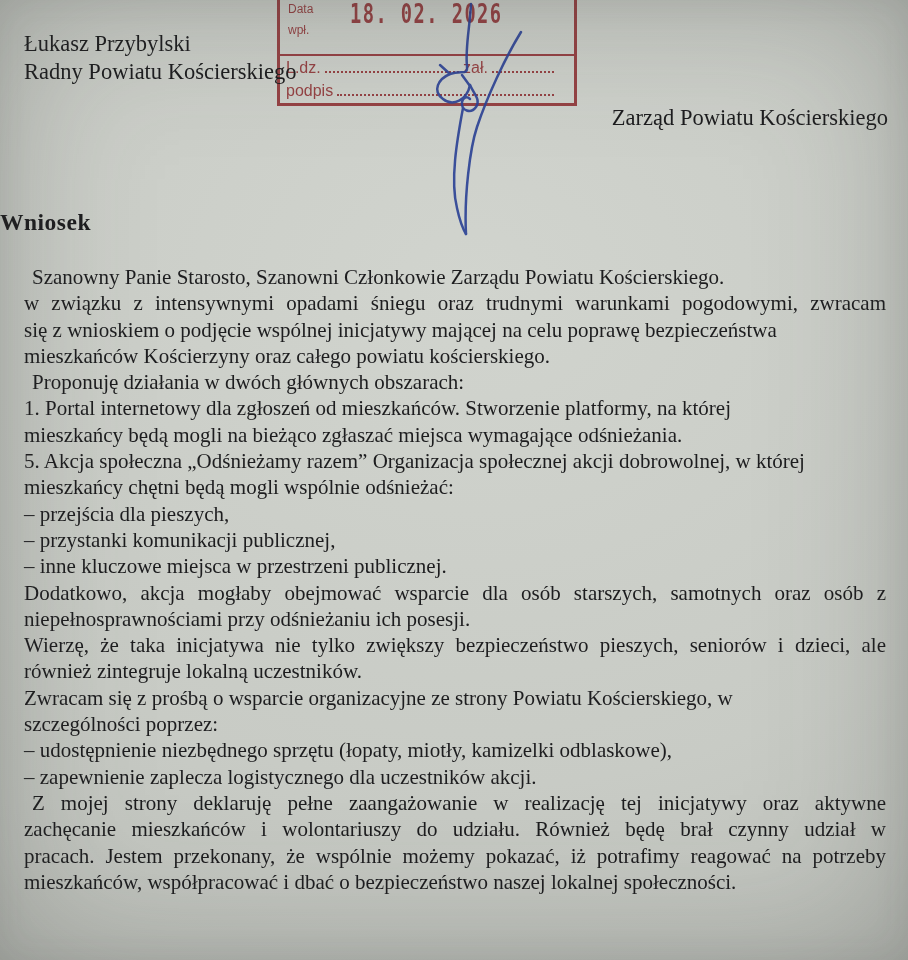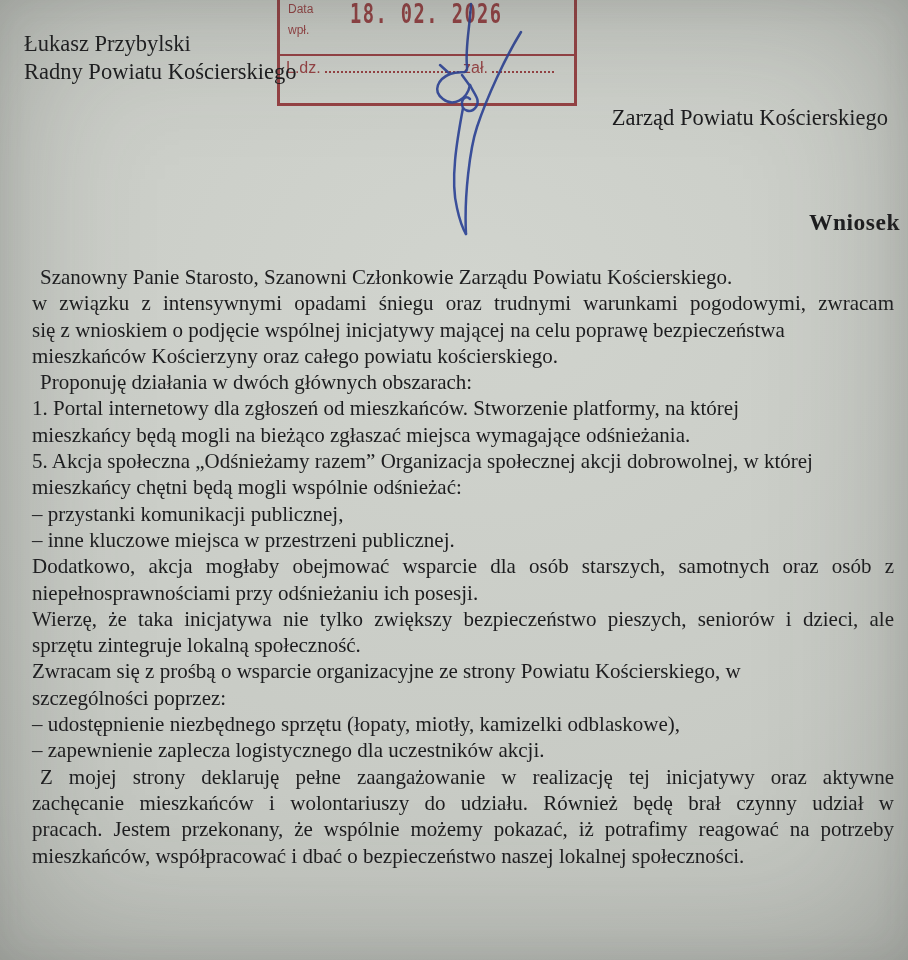--- a/index.html
+++ b/index.html
@@ -29,25 +29,25 @@
   .stamp-date-label{position:absolute;left:8px;top:28px;font-size:12px;line-height:21px;}
   .stamp-date{position:absolute;left:70px;top:28px;font-family:"DejaVu Sans Mono",monospace;
     font-size:26px;font-weight:bold;letter-spacing:2px;transform:scaleX(.72);transform-origin:left top;white-space:nowrap;}
   .stamp-divider{position:absolute;left:0;right:0;top:83px;border-top:2px solid var(--red);}
   .stamp-row{position:absolute;left:6px;right:16px;display:flex;align-items:flex-end;font-size:16px;}
   .stamp-row.r1{top:88px;}
   .stamp-row.r2{top:111px;}
   .dots{flex:1;height:0;border-bottom:2px dotted var(--red);margin:0 4px 4px 4px;}
   .dots.short{flex:0 0 62px;}
   
-  .doc-title{position:absolute;left:0;right:8px;top:209px;z-index:3;text-align:right;
+  .doc-title{position:absolute;left:0;right:16px;top:209px;z-index:3;text-align:left;
     font-size:23.5px;font-weight:bold;letter-spacing:.5px;}
   
   .body{position:absolute;left:24px;top:264px;width:862px;z-index:3;
-    font-size:21px;line-height:26.3px;margin-left:8px;}
+    font-size:21px;line-height:26.3px;}
   .line{min-height:26.3px;}
   .line.ind{text-indent:8px;}
   .line.j{text-align:justify;text-align-last:justify;}
   
   .sig{position:absolute;left:400px;top:0;width:200px;height:250px;z-index:5;pointer-events:none;}
 </style>
 </head>
 <body>
 
 <div class="page">
@@ -63,42 +63,47 @@
       <div>wpł.</div>
     </div>
     <div class="stamp-date">18. 02. 2026</div>
     <div class="stamp-divider"></div>
     <div class="stamp-row r1">
       <span>L.dz.</span>
       <span class="dots"></span>
       <span>zał.</span>
       <span class="dots short"></span>
     </div>
+    <div class="stamp-row r2">
+      <span>podpis</span>
+      <span class="dots"></span>
+    </div>
   </div>
 
   <div class="recipient">Zarząd Powiatu Kościerskiego</div>
 
   <div class="doc-title">Wniosek</div>
 
   <div class="body">
       <div class="line ind">Szanowny Panie Starosto, Szanowni Członkowie Zarządu Powiatu Kościerskiego.</div>
       <div class="line j">w związku z intensywnymi opadami śniegu oraz trudnymi warunkami pogodowymi, zwracam</div>
       <div class="line">się z wnioskiem o podjęcie wspólnej inicjatywy mającej na celu poprawę bezpieczeństwa</div>
       <div class="line">mieszkańców Kościerzyny oraz całego powiatu kościerskiego.</div>
       <div class="line ind">Proponuję działania w dwóch głównych obszarach:</div>
       <div class="line">1. Portal internetowy dla zgłoszeń od mieszkańców. Stworzenie platformy, na której</div>
       <div class="line">mieszkańcy będą mogli na bieżąco zgłaszać miejsca wymagające odśnieżania.</div>
       <div class="line">5. Akcja społeczna „Odśnieżamy razem” Organizacja społecznej akcji dobrowolnej, w której</div>
       <div class="line">mieszkańcy chętni będą mogli wspólnie odśnieżać:</div>
+      <div class="line">– przejścia dla pieszych,</div>
       <div class="line">– przystanki komunikacji publicznej,</div>
       <div class="line">– inne kluczowe miejsca w przestrzeni publicznej.</div>
       <div class="line j">Dodatkowo, akcja mogłaby obejmować wsparcie dla osób starszych, samotnych oraz osób z</div>
       <div class="line">niepełnosprawnościami przy odśnieżaniu ich posesji.</div>
       <div class="line j">Wierzę, że taka inicjatywa nie tylko zwiększy bezpieczeństwo pieszych, seniorów i dzieci, ale</div>
-      <div class="line">sprzętu zintegruje lokalną społeczność.</div>
+      <div class="line">również zintegruje lokalną uczestników.</div>
       <div class="line">Zwracam się z prośbą o wsparcie organizacyjne ze strony Powiatu Kościerskiego, w</div>
       <div class="line">szczególności poprzez:</div>
       <div class="line">– udostępnienie niezbędnego sprzętu (łopaty, miotły, kamizelki odblaskowe),</div>
       <div class="line">– zapewnienie zaplecza logistycznego dla uczestników akcji.</div>
       <div class="line j ind">Z mojej strony deklaruję pełne zaangażowanie w realizację tej inicjatywy oraz aktywne</div>
       <div class="line j">zachęcanie mieszkańców i wolontariuszy do udziału. Również będę brał czynny udział w</div>
       <div class="line j">pracach. Jestem przekonany, że wspólnie możemy pokazać, iż potrafimy reagować na potrzeby</div>
       <div class="line">mieszkańców, współpracować i dbać o bezpieczeństwo naszej lokalnej społeczności.</div>
     </div>
 

